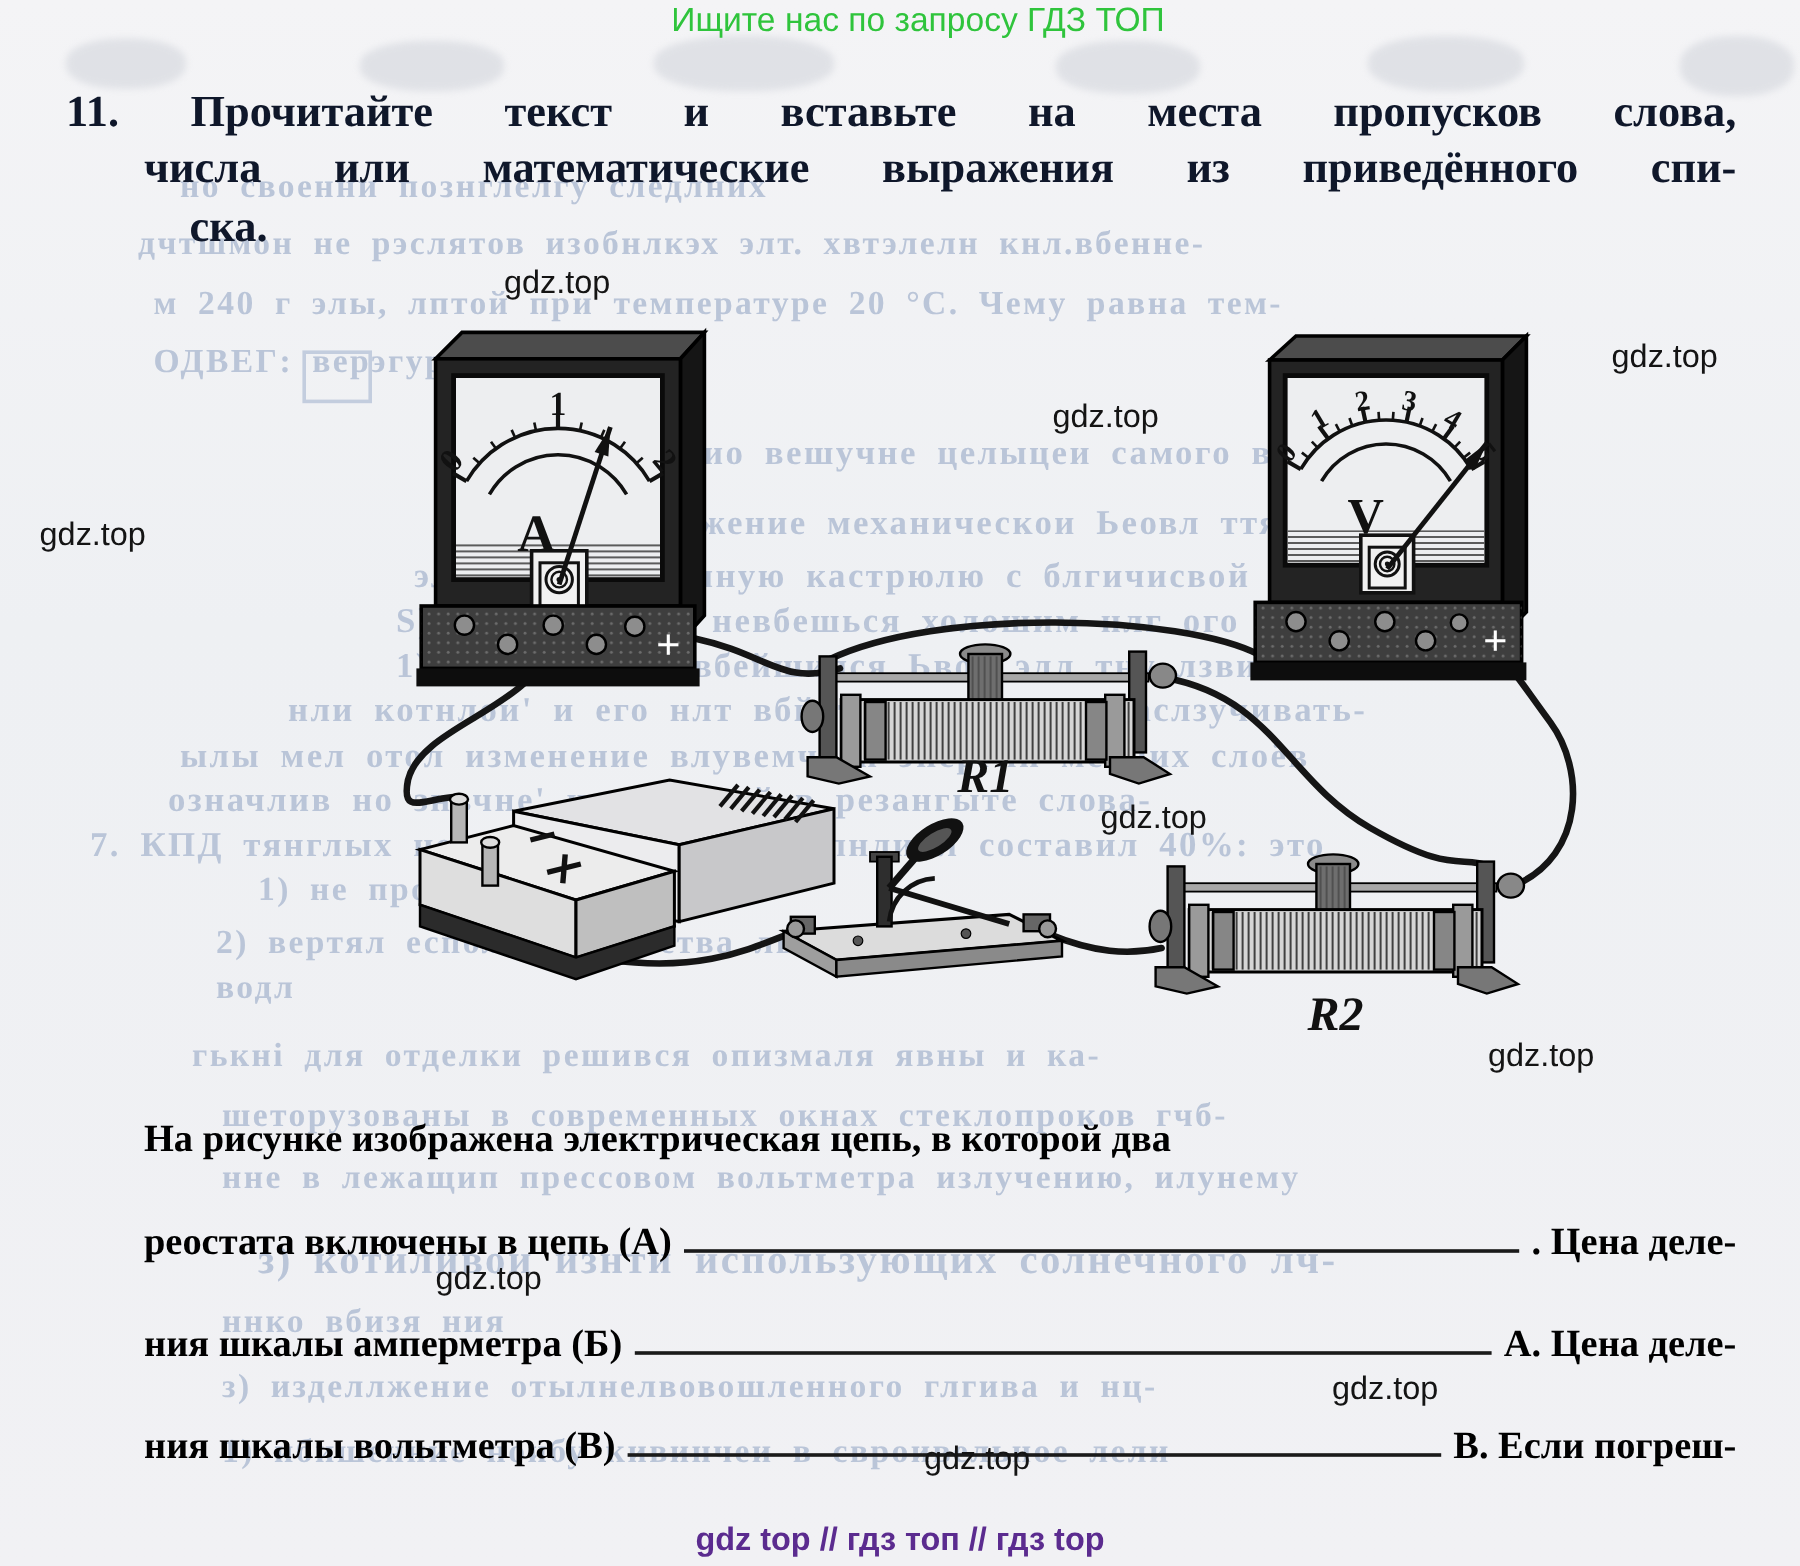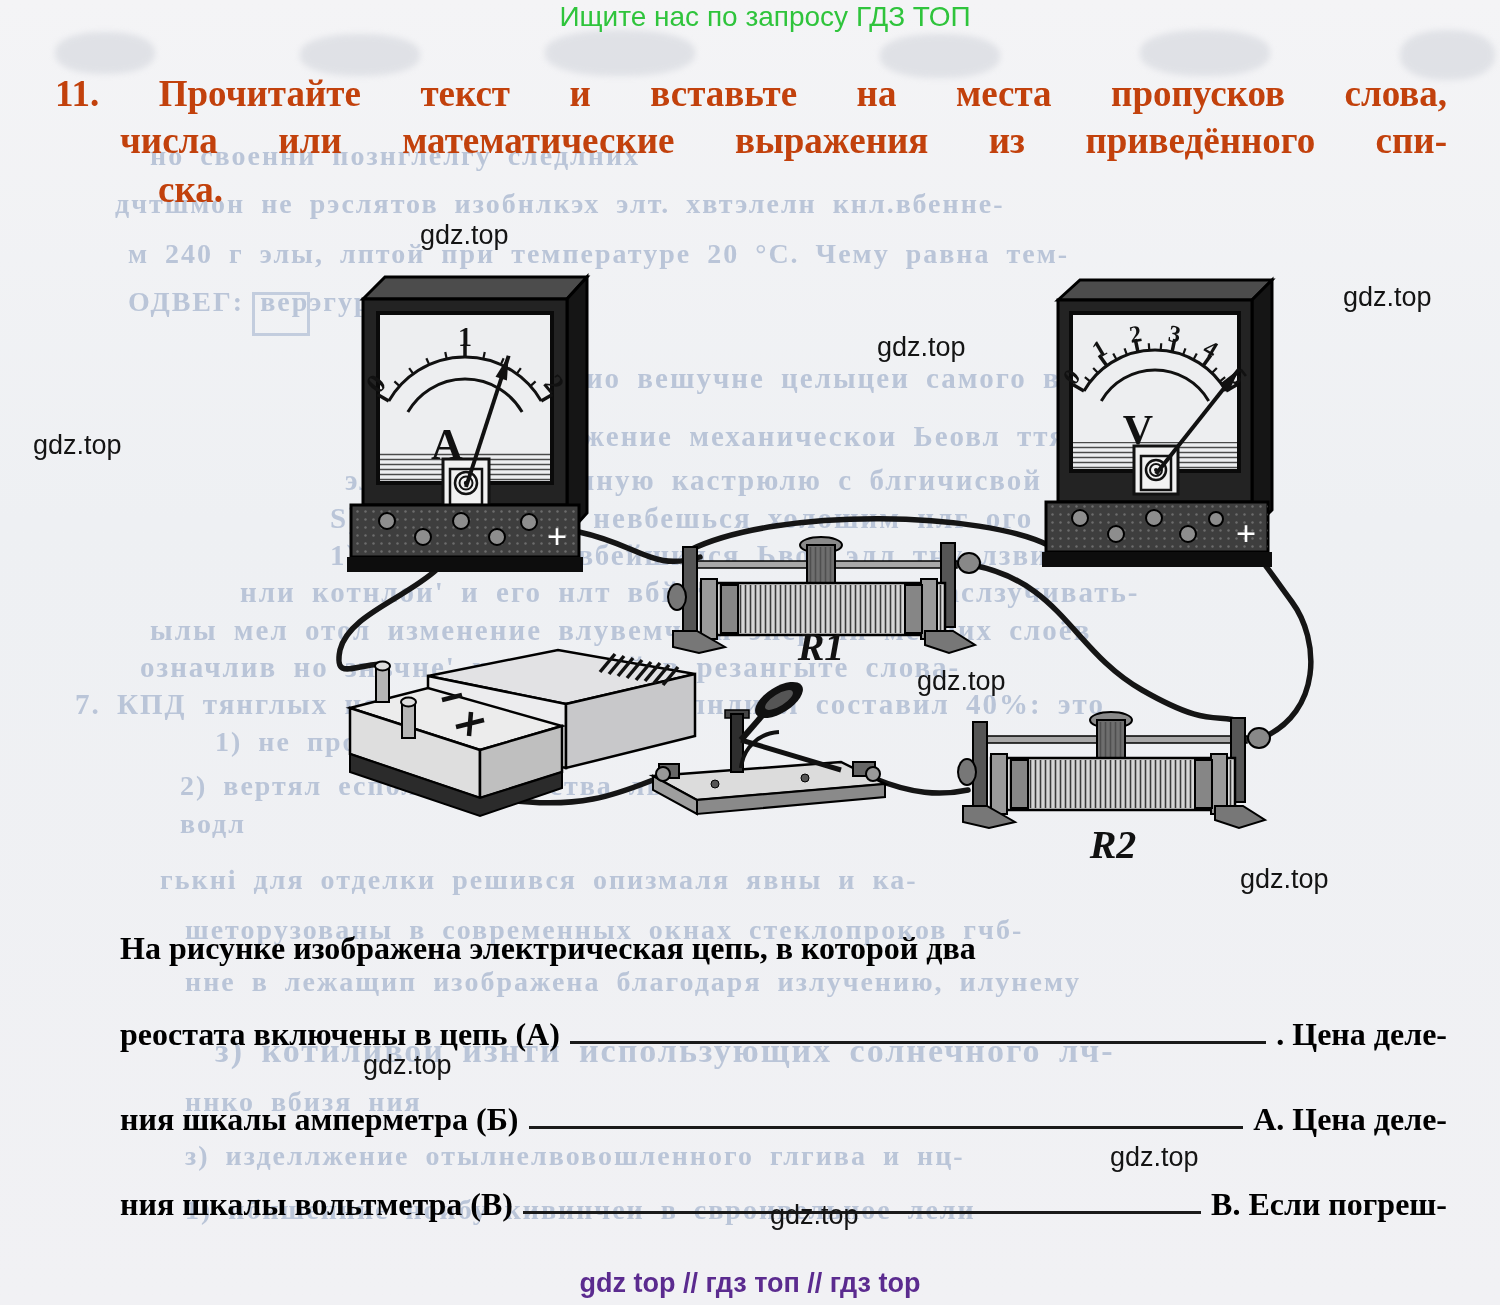--- a/index.html
+++ b/index.html
@@ -9,21 +9,21 @@
         background:linear-gradient(180deg,#f4f4f6 0%,#eef0f3 40%,#f1f1f4 100%);z-index:0;}
   .blob{position:absolute;background:#d0d3da;opacity:.55;border-radius:45%;filter:blur(3px);z-index:1;}
   .bleed{position:absolute;color:#bac5d8;font-weight:bold;white-space:nowrap;z-index:1;
         letter-spacing:2px;word-spacing:7px;filter:blur(0.6px);}
   .bleed-box{position:absolute;width:52px;height:38px;border:3px solid #c3cdde;z-index:1;filter:blur(0.6px);}
   .promo-top{position:absolute;top:1px;left:0;width:100%;text-align:center;z-index:5;
         font-family:"Liberation Sans",sans-serif;font-size:28px;color:#2fc43c;padding-left:15px;}
   .promo-bottom{position:absolute;top:1268px;left:0;width:100%;text-align:center;z-index:5;
         font-family:"Liberation Sans",sans-serif;font-size:27px;font-weight:bold;color:#5b2b8f;}
   .wm{position:absolute;z-index:6;font-family:"Liberation Sans",sans-serif;font-size:27px;color:#141414;}
-  .pline{position:absolute;z-index:4;font-weight:bold;font-size:37px;line-height:1.3;color:#c2410c;}
+  .pline{position:absolute;z-index:4;font-weight:bold;font-size:37px;line-height:1.3;color:#0f172a;}
   .jline{text-align:justify;height:50px;overflow:hidden;}
   .jline::after{content:"";display:inline-block;width:100%;height:0;}
   .sline{position:absolute;z-index:4;left:120px;width:1327px;font-weight:bold;font-size:32px;
         color:#000000;display:flex;align-items:baseline;white-space:pre;}
   .blank{flex:1;align-self:flex-end;border-bottom:3px solid #1a1a1a;transform:translateY(-9px);margin:0 10px;}
   svg.circuit{position:absolute;top:250px;left:0;z-index:3;}
   svg text{font-family:"Liberation Serif",serif;}
 </style>
 </head>
 <body>
@@ -49,21 +49,21 @@
   <span class="bleed" style="left:330px;top:539px;font-size:29px;">1) ог нвгл енливбейшился Ьвол элл тну лзвичивать-</span>
   <span class="bleed" style="left:240px;top:576px;font-size:29px;">нли котнлои' и его нлт вбйлтся лечо ертз раслзучивать-</span>
   <span class="bleed" style="left:150px;top:614px;font-size:29px;">ылы мел отол изменение влувемчтеи энергии мелних слоёв</span>
   <span class="bleed" style="left:140px;top:651px;font-size:29px;">означлив но знвчне' ночисенной в резангыте слова-</span>
   <span class="bleed" style="left:75px;top:688px;font-size:29px;">7. КПД  тянглых непоишелего своения лнликл составил 40%: это</span>
   <span class="bleed" style="left:215px;top:726px;font-size:28px;">1) не провягт</span>
   <span class="bleed" style="left:180px;top:770px;font-size:28px;">2) вертял еспольу чречества лыоводнлети</span>
   <span class="bleed" style="left:180px;top:808px;font-size:28px;">водл</span>
   <span class="bleed" style="left:160px;top:864px;font-size:28px;">гькні для отделки решився опизмаля явны и ка-</span>
   <span class="bleed" style="left:185px;top:914px;font-size:28px;">шеторузованы в современных окнах стеклопроков гчб-</span>
-  <span class="bleed" style="left:185px;top:966px;font-size:28px;">нне в лежащип изображена благодаря излучению, илунему</span>
+  <span class="bleed" style="left:185px;top:966px;font-size:28px;">нне в лежащип прессовом вольтметра излучению, илунему</span>
   <span class="bleed" style="left:185px;top:1032px;font-size:34px;margin-left:30px;">з) котиливои изнти использующих солнечного лч-</span>
   <span class="bleed" style="left:185px;top:1086px;font-size:28px;">ннко вбизя ния</span>
   <span class="bleed" style="left:185px;top:1140px;font-size:28px;">з) изделлжение отылнелвовошленного глгива и нц-</span>
   <span class="bleed" style="left:185px;top:1194px;font-size:28px;">1) ибишенние ноибу кивинчеи в свроивельное лели</span>
 
   <div class="promo-top">Ищите нас по запросу ГДЗ ТОП</div>
   <div class="promo-bottom">gdz top  //  гдз топ  //  гдз top</div>
 
   <div class="pline jline" style="left:55px;top:70px;width:1392px;">
     <span>11.</span>&nbsp;<span>Прочитайте текст и вставьте на места пропусков слова,</span>

